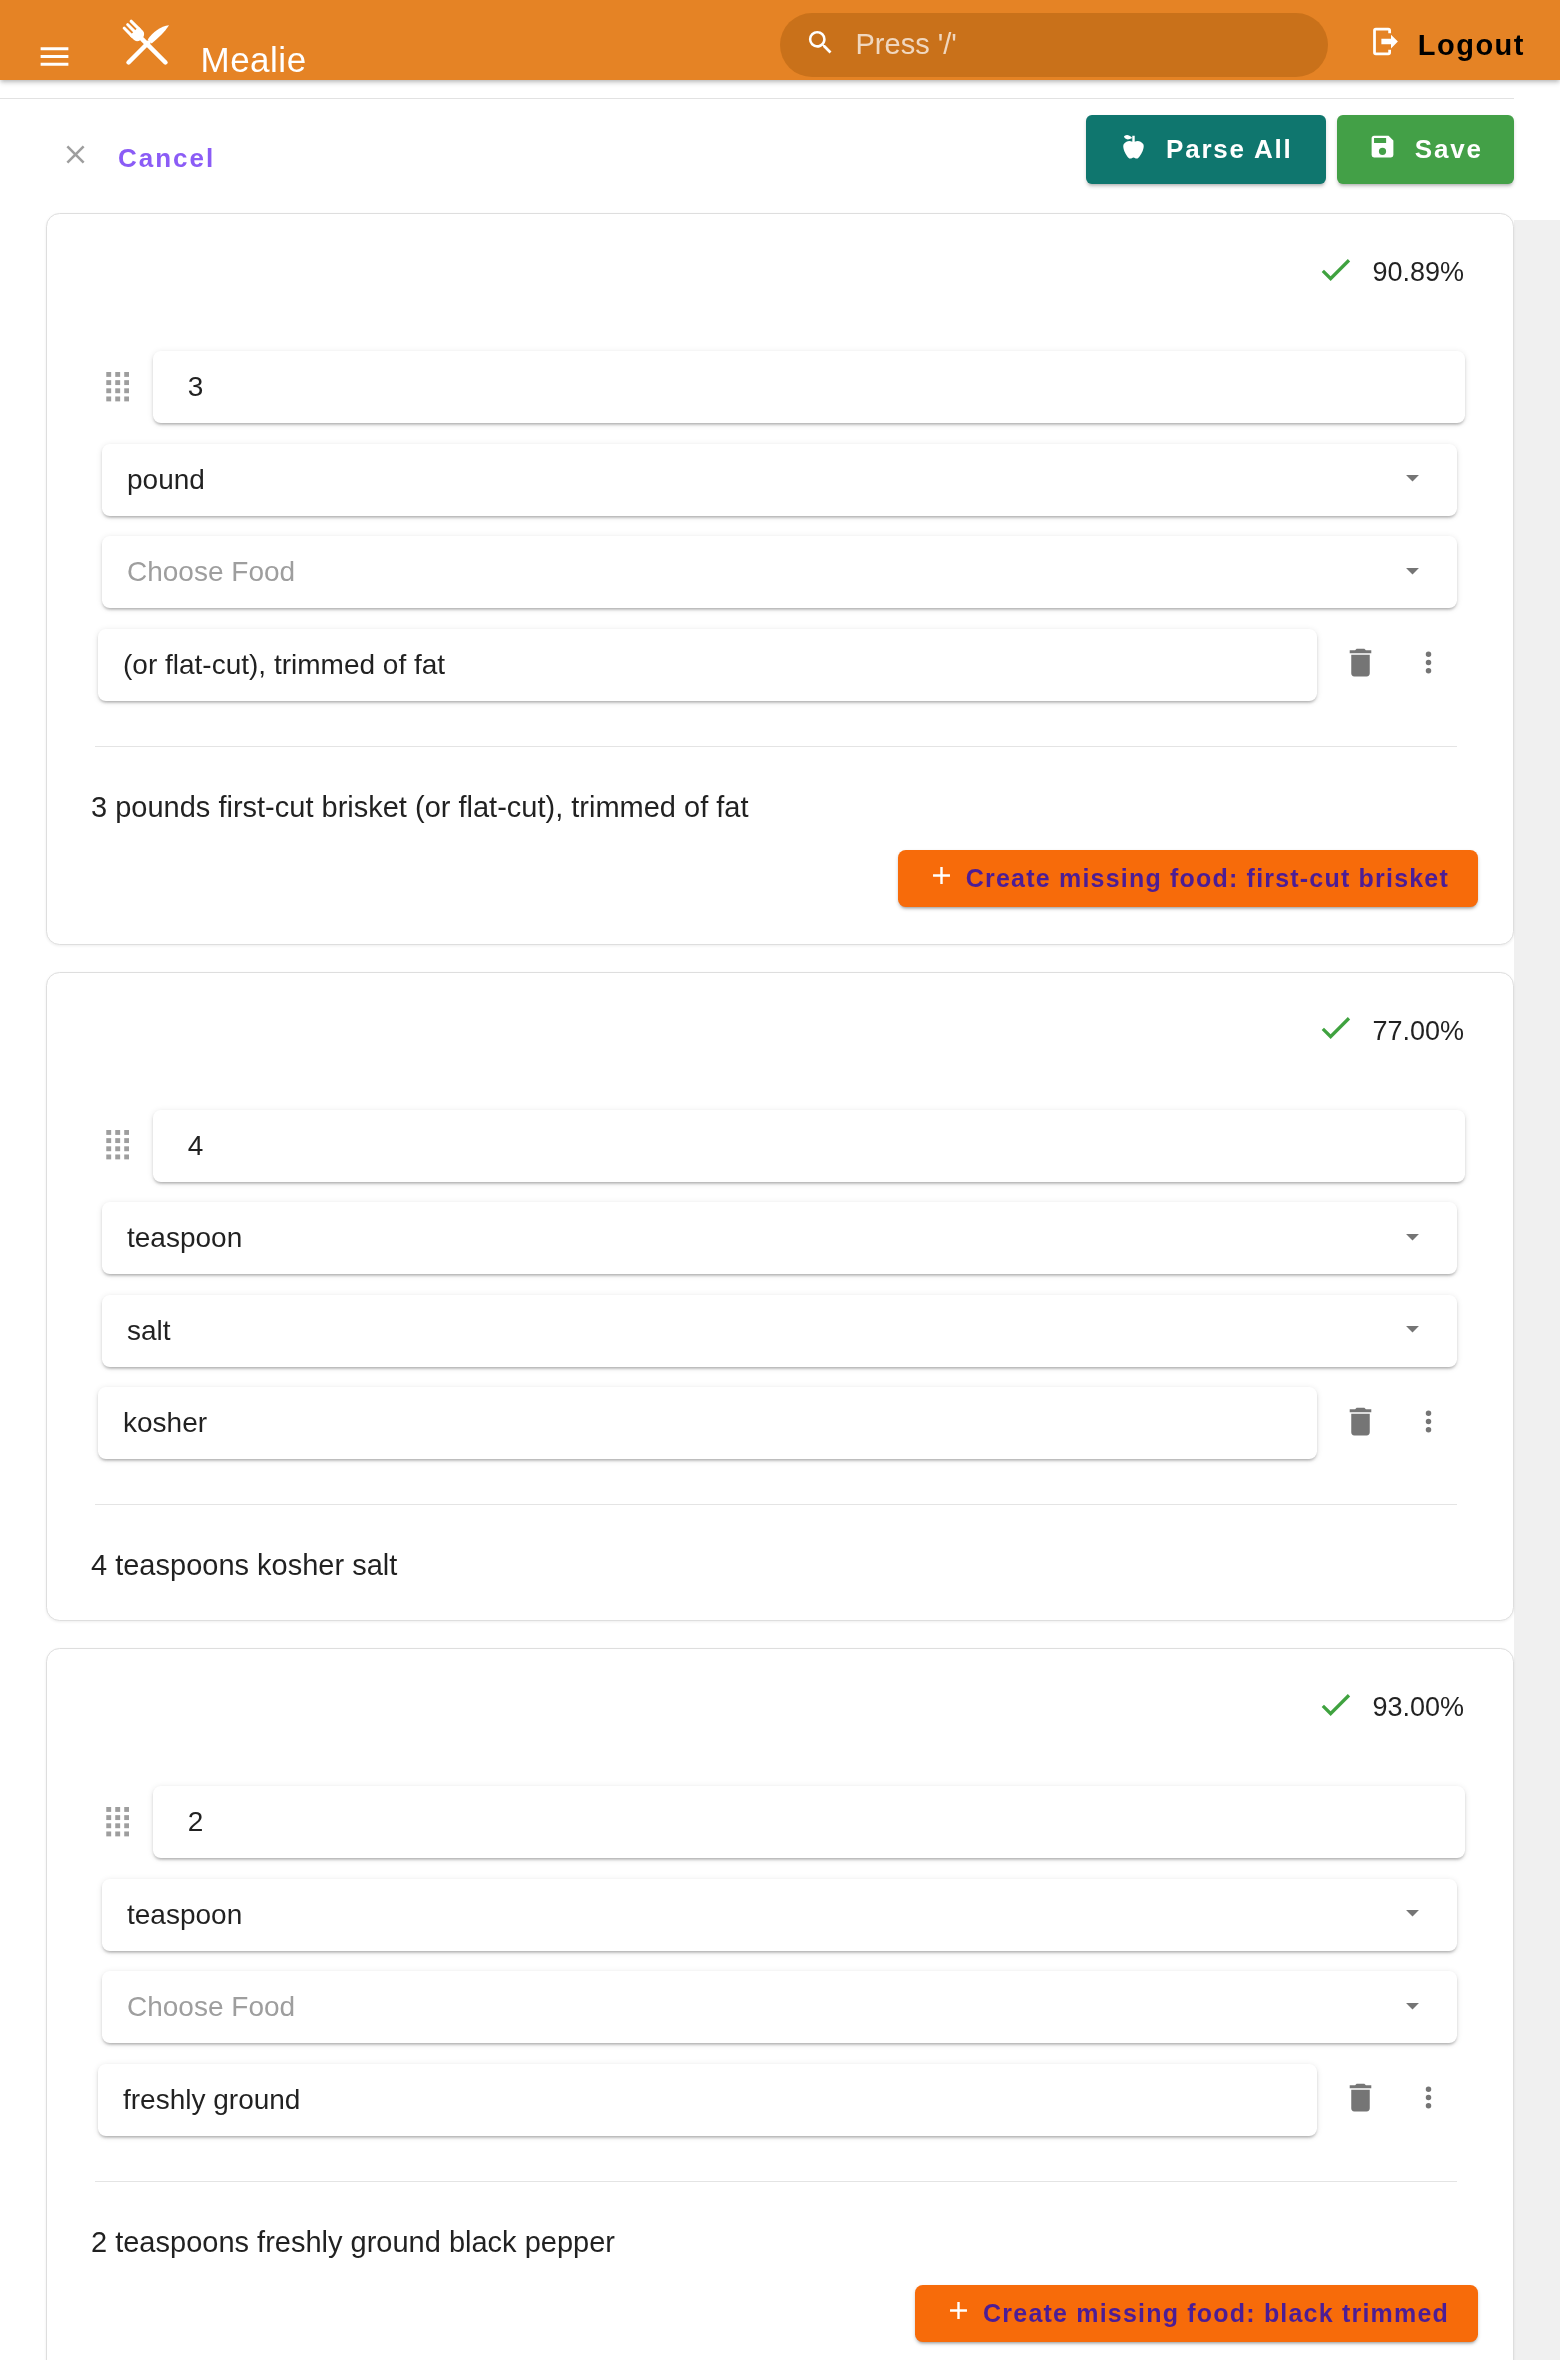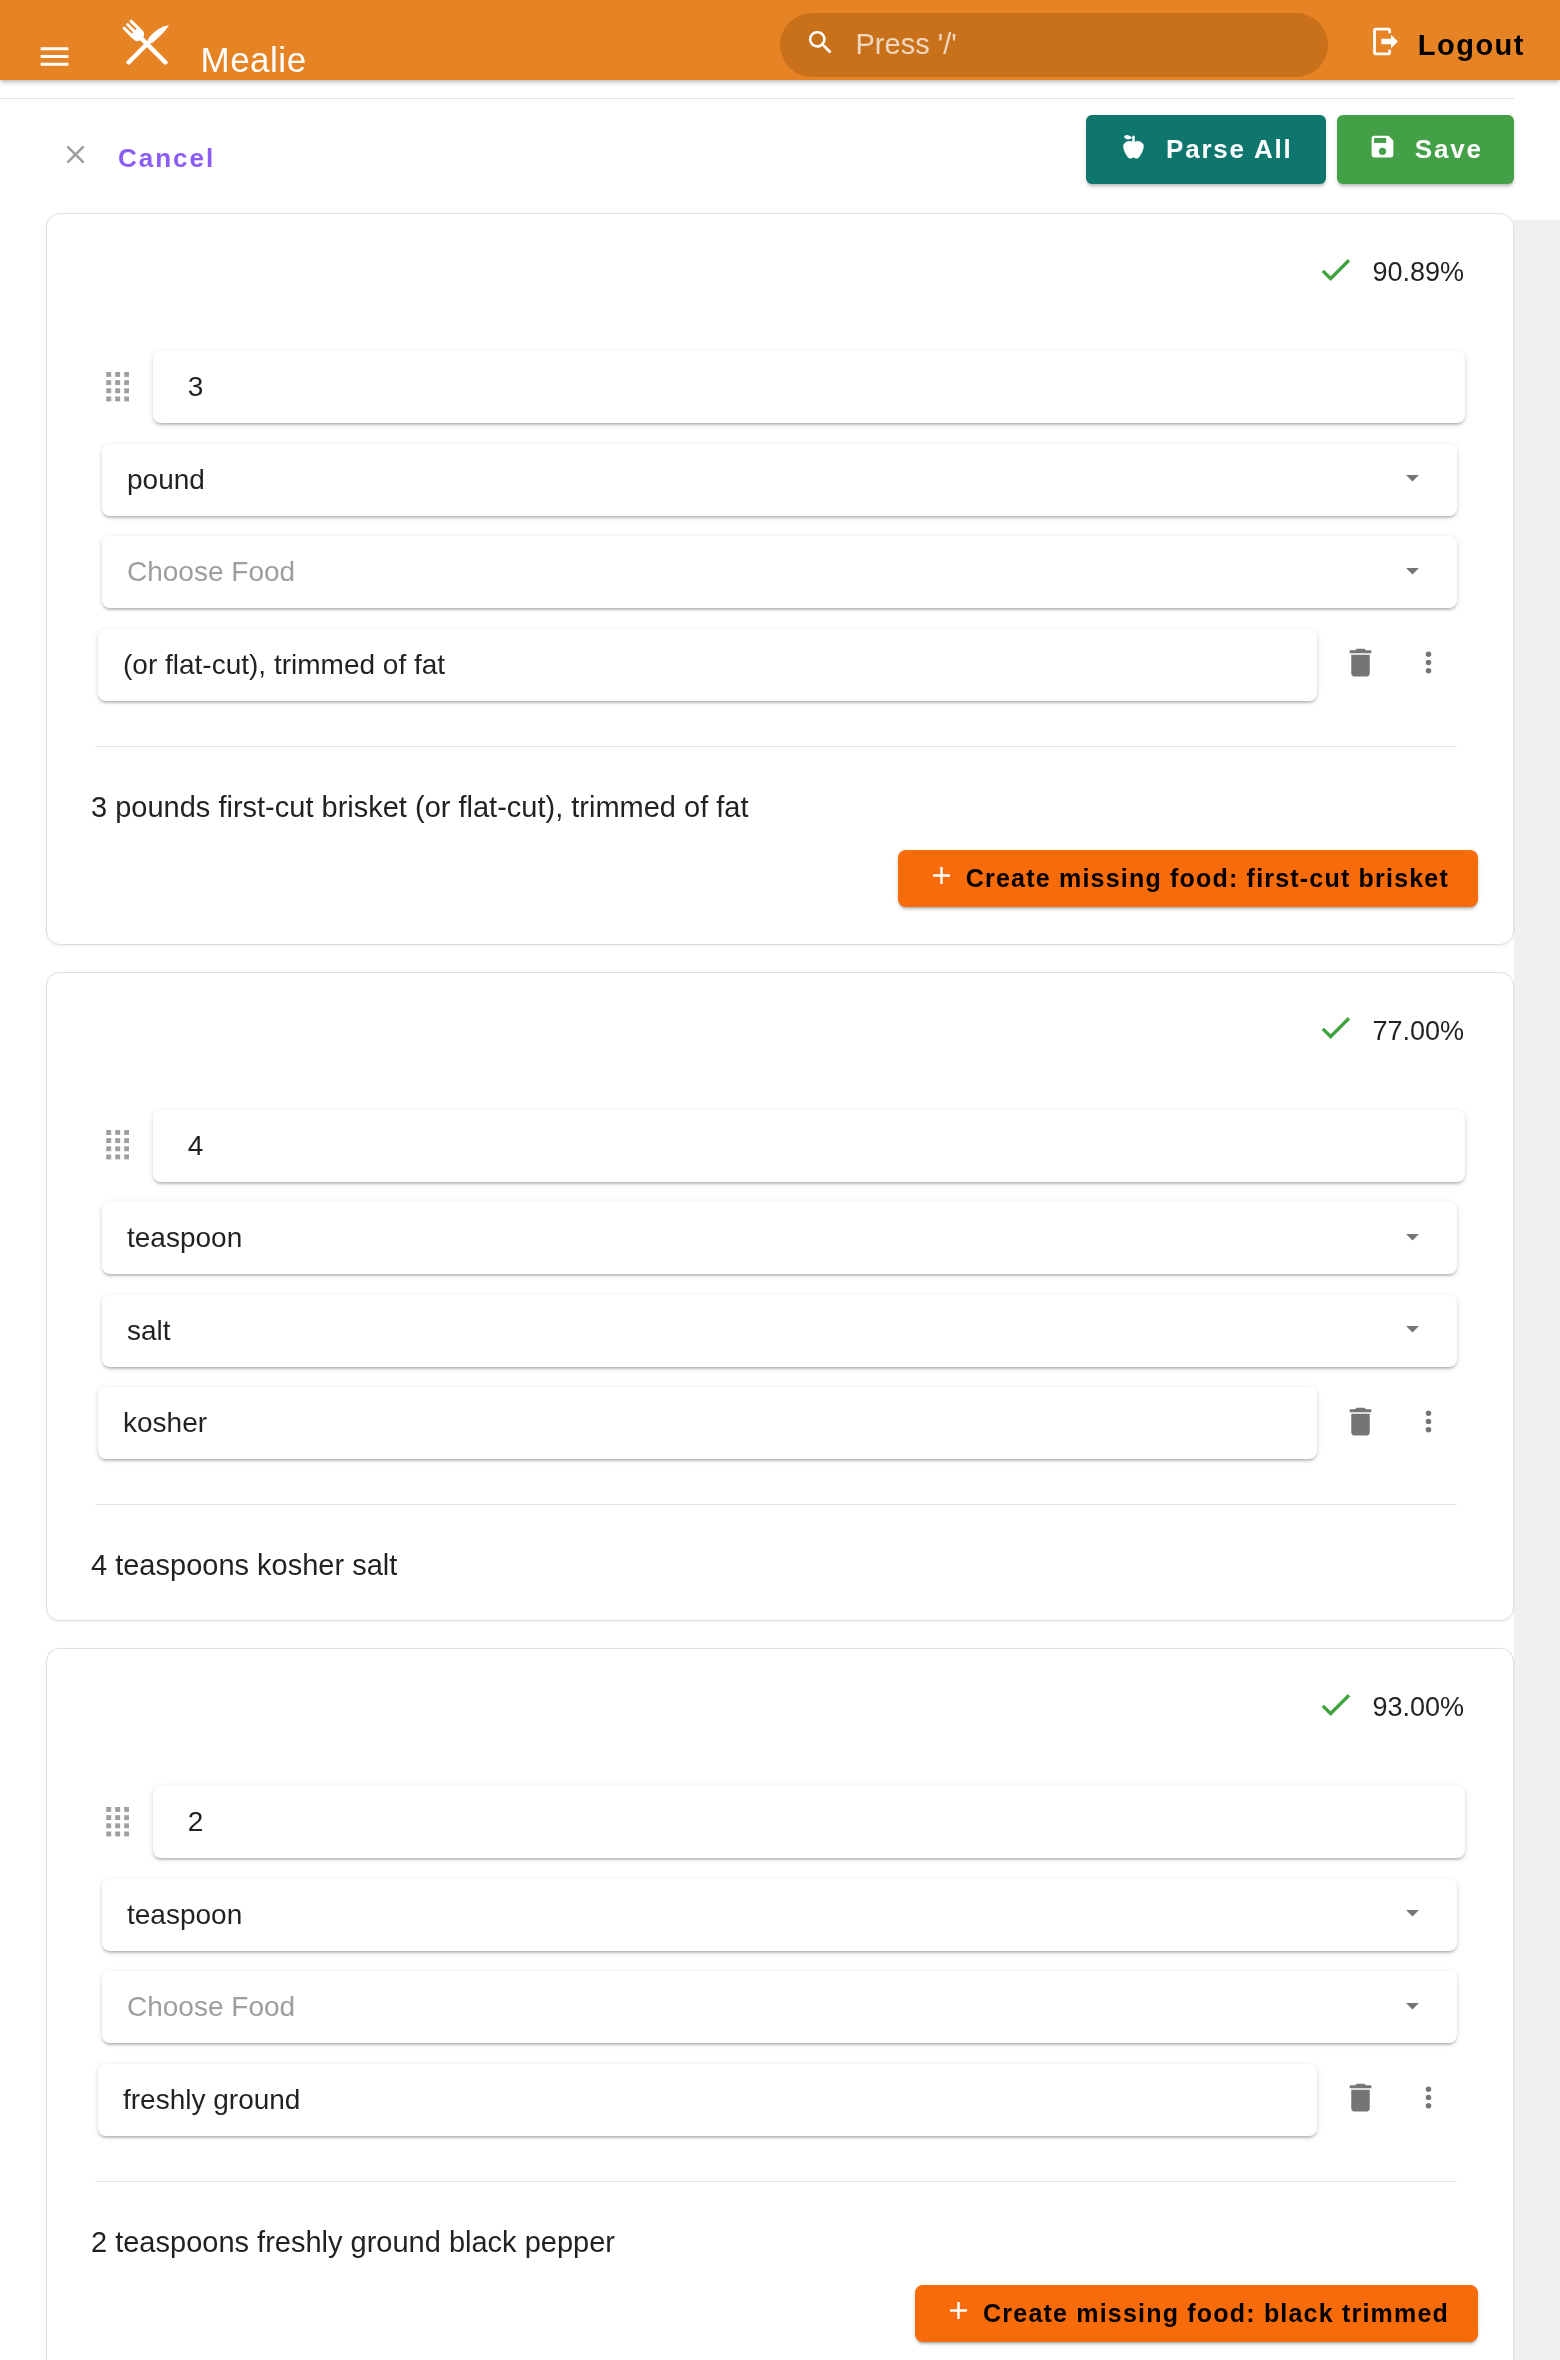--- a/index.html
+++ b/index.html
@@ -55,21 +55,21 @@
   .note-row { display:flex; align-items:center; margin:20.5px 68px 0 51px; }
   .note-input { flex:1; height:72px; border:none; outline:none; padding:0 19.5px 0 25px; font-size:28px;
                 font-family:inherit; color:rgba(0,0,0,.87); }
   .icon-btn { display:flex; align-items:center; justify-content:center; cursor:pointer; }
   .trash-btn { margin-left:25px; }
   .kebab-btn { margin-left:33px; }
   .divider { height:1px; background:#E4E4E4; margin:45px 56px 0 48px; }
   .summary { margin:43px 56px 0 44px; font-size:29px; line-height:35px; }
   .missing-row { display:flex; justify-content:flex-end; margin:25px 35px 0 0; }
   .missing-btn { display:flex; align-items:center; gap:10px; height:57px; padding:0 29px; border:none;
-                 border-radius:7.8px; background:#F76B0A; color:#000000; font-family:inherit; font-size:25px;
+                 border-radius:7.8px; background:#F76B0A; color:#4c1d95; font-family:inherit; font-size:25px;
                  font-weight:700; letter-spacing:1.2px; cursor:pointer;
                  box-shadow:0 2.9px 2.9px -2px rgba(0,0,0,.25),0 2px 3.9px 0 rgba(0,0,0,.18); }
 </style>
 </head>
 <body>
 
 <div class="page">
 
   <div class="right-gutter"></div>
 

